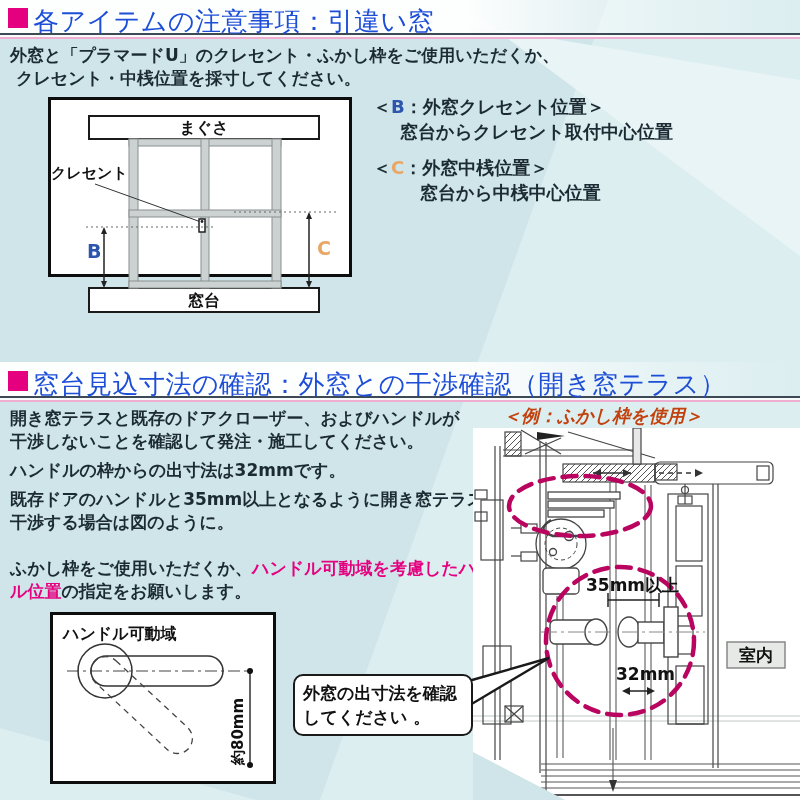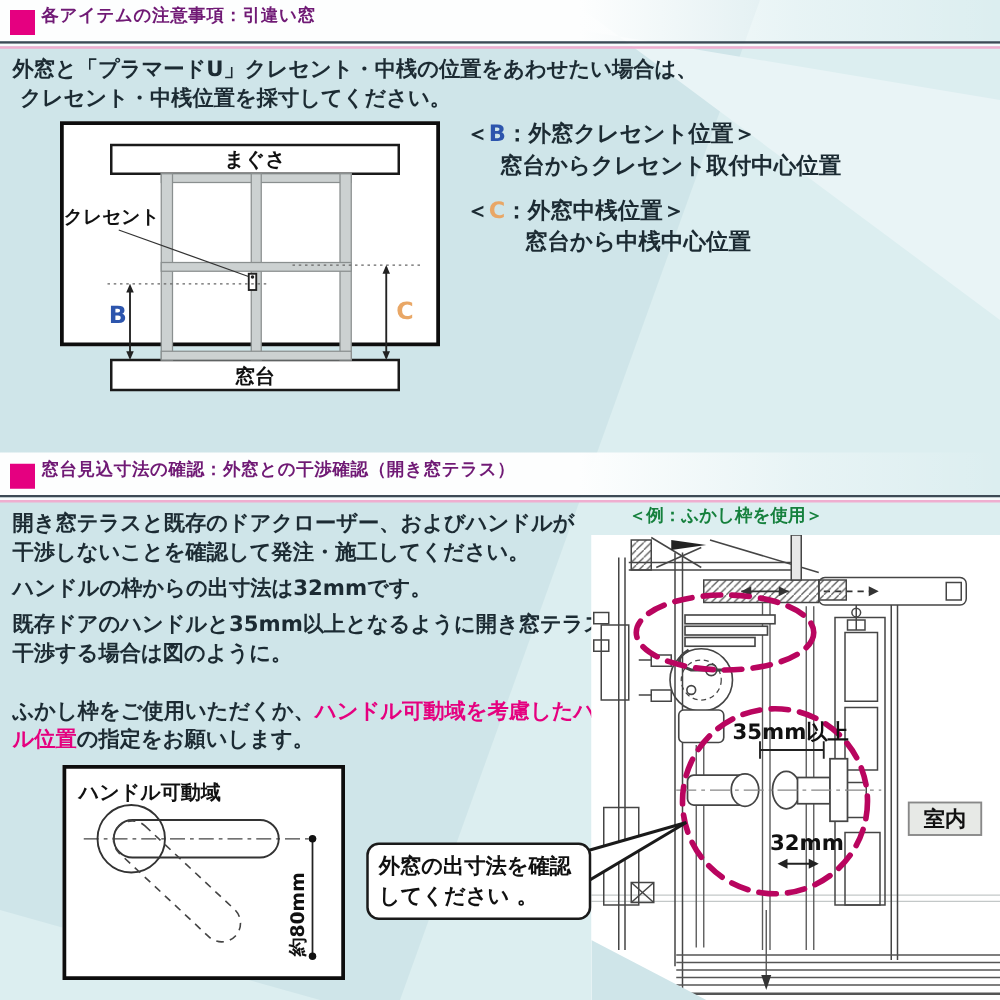--- a/index.html
+++ b/index.html
@@ -16,28 +16,28 @@
     clip-path:polygon(40% 0,57% 0,100% 32%,100% 10%);}
   .bg-poly3{left:0;top:0;width:800px;height:800px;background:#dceef0;
     clip-path:polygon(0 91%,32% 100%,0 100%);}
   
   .band{left:0;width:800px;height:33px;
     background:linear-gradient(90deg,#fdfefe 0%,#fdfefe 58%,rgba(253,254,254,.35) 80%,rgba(253,254,254,0) 100%);}
   .rule-dark{left:0;width:800px;height:2px;background:#3d4a55;}
   .rule-gap{left:0;width:800px;height:2px;background:#f7fbfc;}
   .rule-pink{left:0;width:800px;height:2px;background:#efaed0;}
   .hsquare{width:20px;height:20px;background:#e50080;}
-  .htitle{font-size:14px;font-weight:700;color:#701a75;letter-spacing:.5px;white-space:nowrap;}
+  .htitle{font-size:26px;font-weight:400;color:#1d4ed8;letter-spacing:.5px;white-space:nowrap;}
   .body-line{font-size:17px;font-weight:600;white-space:nowrap;color:#1c2b33;}
   .pink-text{color:#e5007f;}
   .legend-line{font-size:18px;font-weight:700;white-space:nowrap;}
   .legend-b{color:#2d55ad;}
   .legend-c{color:#e9a766;}
   .diag-box{background:#ffffff;border:3px solid #0d0d0d;box-sizing:border-box;}
-  .example-title{font-size:14px;font-weight:800;white-space:nowrap;color:#15803d;}
+  .example-title{font-size:18px;font-weight:800;white-space:nowrap;color:#c2410c;font-style:italic;}
   .tech-bg{background:#ffffff;}
   .blue-wedge{background:#cfe5e9;clip-path:polygon(0 0,0 100%,100% 100%);}
   .callout{
     background:#fff;border:2.5px solid #1a1a1a;border-radius:10px;box-sizing:border-box;
     font-size:17px;font-weight:800;line-height:24px;padding:5px 8px;white-space:nowrap;color:#111;
   }
   svg text{font-family:"DejaVu Sans","Liberation Sans",sans-serif;}
 </style>
 </head>
 <body>
@@ -48,21 +48,21 @@
   <div class="abs bg-poly2"></div>
   <div class="abs bg-poly3"></div>
 
   <div class="abs band" style="top:0;"></div>
   <div class="abs rule-dark" style="top:33px;"></div>
   <div class="abs rule-gap" style="top:35px;"></div>
   <div class="abs rule-pink" style="top:37px;"></div>
   <div class="abs hsquare" style="left:8px;top:8px;"></div>
   <div class="abs htitle" style="left:33px;top:4px;">各アイテムの注意事項：引違い窓</div>
 
-  <div class="abs body-line" style="left:10px;top:44px;">外窓と「プラマードU」クレセント・中桟の位置をあわせたい場合は、</div>
+  <div class="abs body-line" style="left:10px;top:44px;">外窓と「プラマードU」のクレセント・ふかし枠をご使用いただくか、</div>
   <div class="abs body-line" style="left:16px;top:67px;">クレセント・中桟位置を採寸してください。</div>
 
   <div class="abs diag-box" style="left:48px;top:97px;width:304px;height:180px;">
     <svg width="298" height="229" viewBox="0 0 298 229">
 
       <rect x="38" y="16" width="230" height="23" fill="#ffffff" stroke="#1a1a1a" stroke-width="2"></rect>
       <rect x="38" y="188" width="230" height="24" fill="#ffffff" stroke="#1a1a1a" stroke-width="2"></rect>
 
       <g fill="#ccd1d1" stroke="#8a8f8f" stroke-width="1">
         <rect x="78" y="39" width="152" height="7"></rect>

